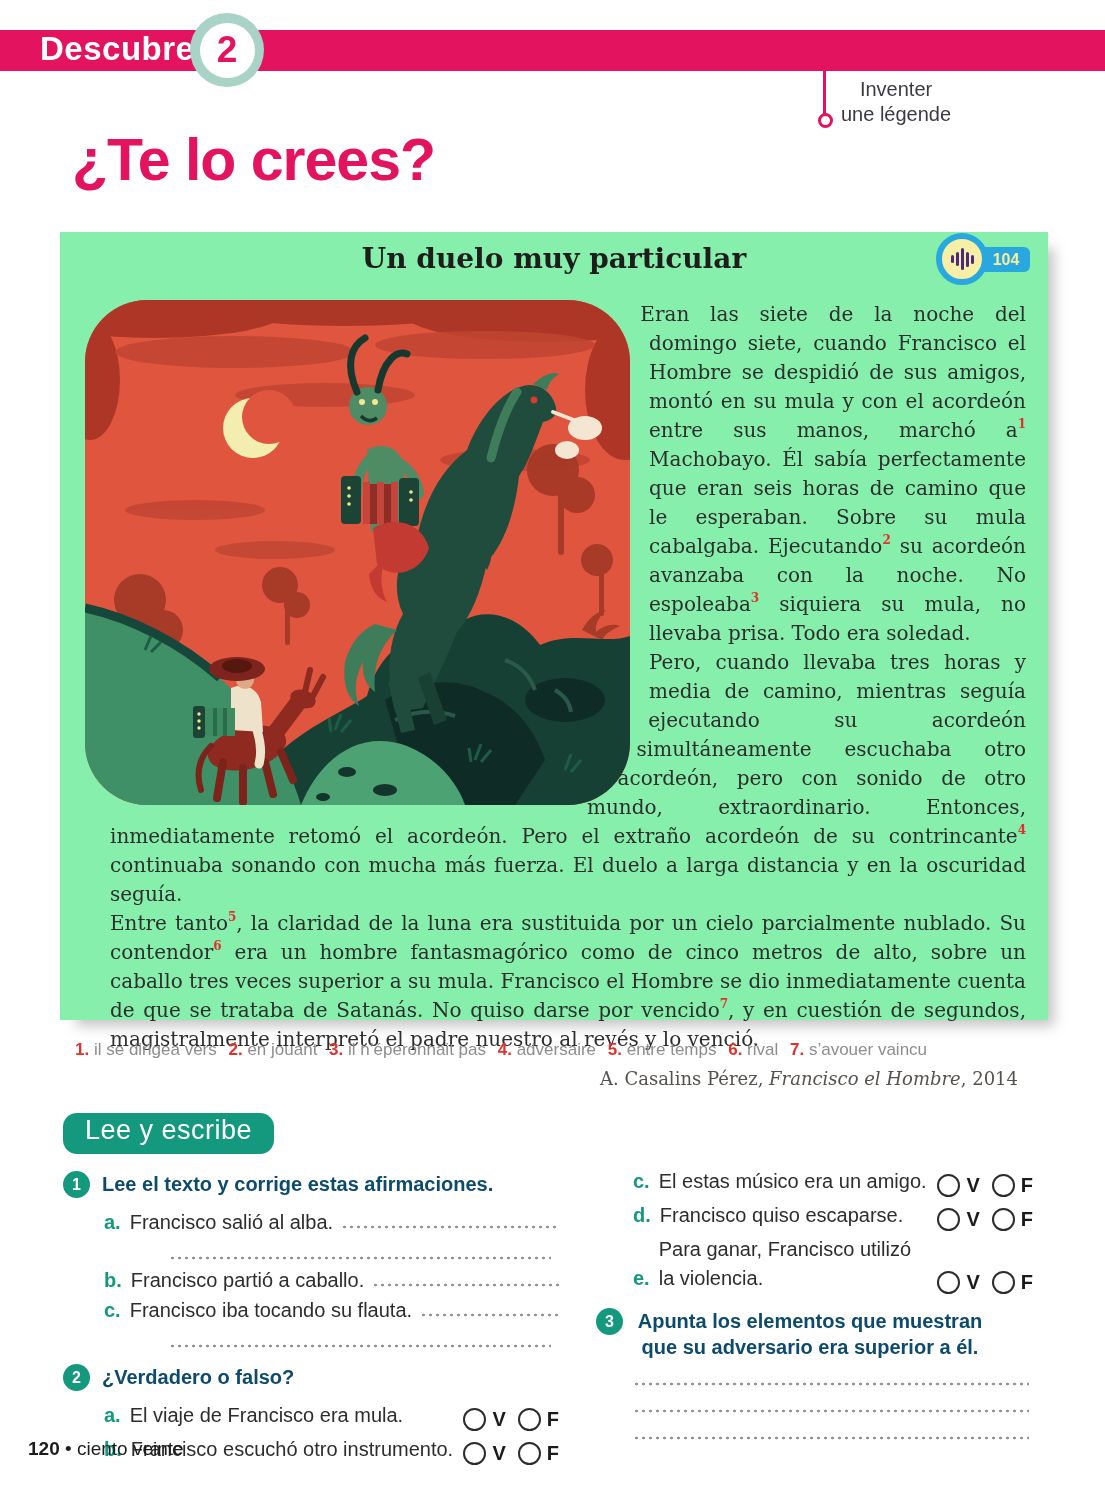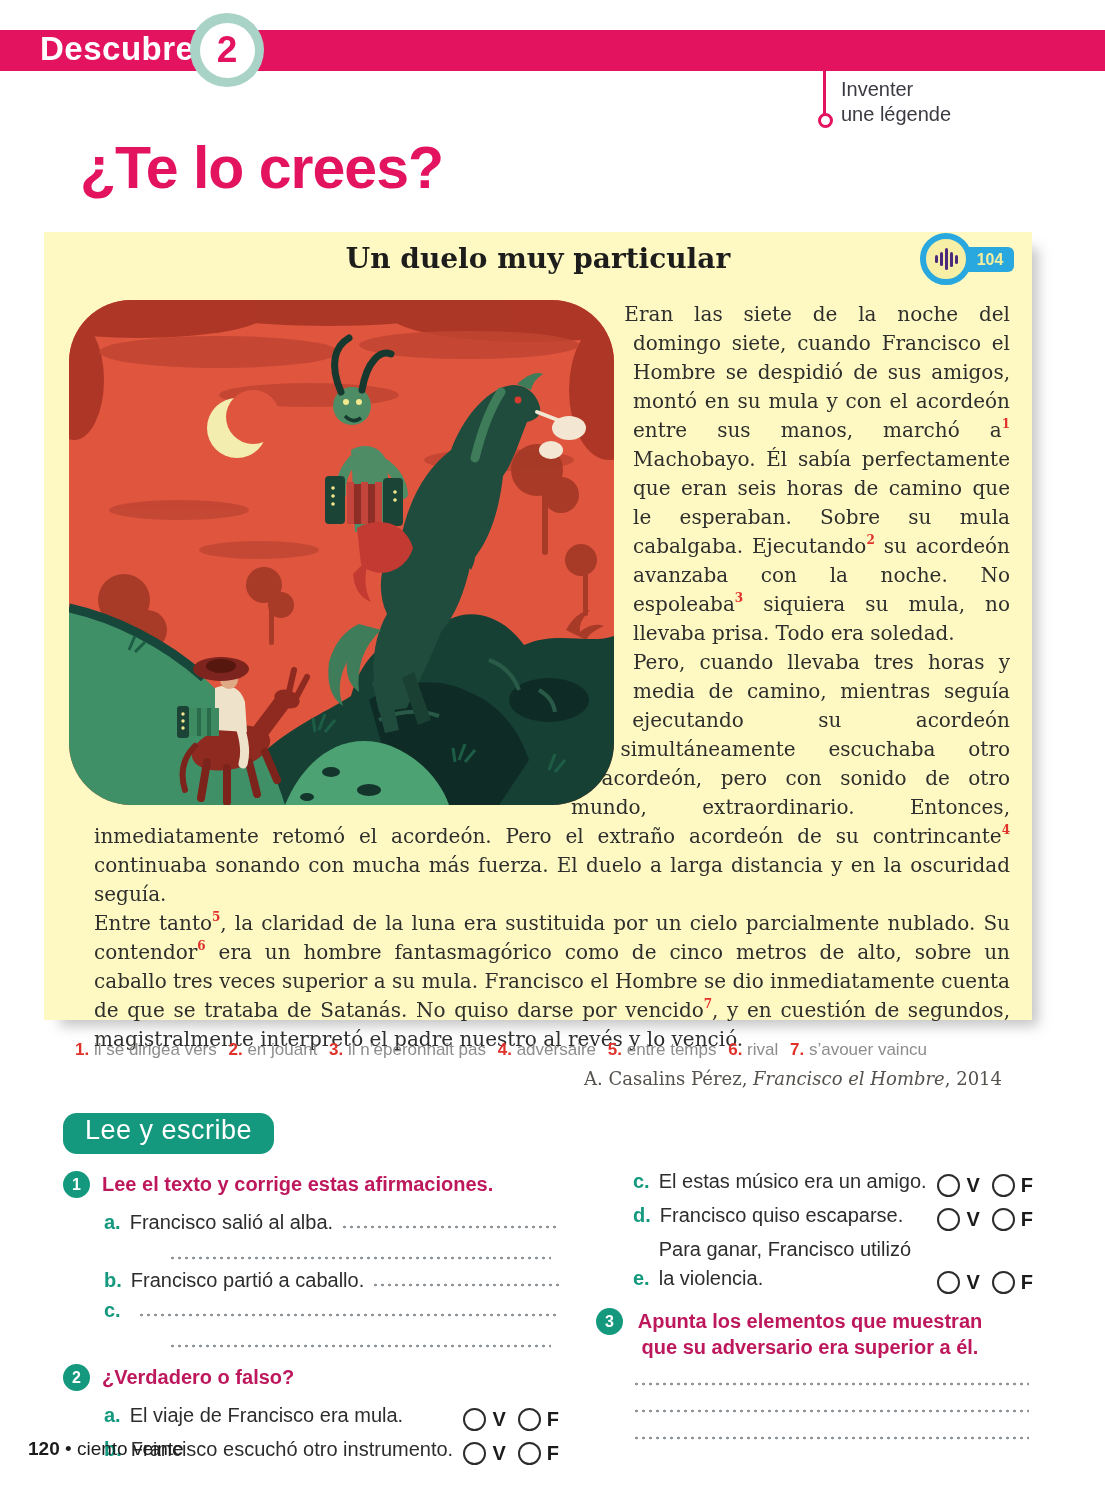--- a/index.html
+++ b/index.html
@@ -23,31 +23,31 @@
   .badge-inner{
     width:55px;height:55px;border-radius:50%;background:#fff;
     display:flex;align-items:center;justify-content:center;
     color:#e4135f;font-size:37px;font-weight:bold;
   }
 
   
   .ann-line{left:823px;top:71px;width:3px;height:43px;background:#e4135f;}
   .ann-ring{left:818px;top:113px;width:9px;height:9px;border:3px solid #e4135f;
     border-radius:50%;background:#fff;}
-  .ann-text{left:841px;top:77px;font-size:20px;line-height:25px;color:#3a3a42;}
+  .ann-text{left:841px;top:77px;font-size:20px;line-height:25px;color:#3a3a42;text-align:center;}
 
   
   .page-title{
     left:72px;top:126px;color:#e4135f;font-size:59px;font-weight:bold;
     letter-spacing:-1px;
   }
 
   
   .panel{
-    left:44px;top:232px;width:988px;height:788px;background:#fef9c3;
+    left:60px;top:232px;width:988px;height:788px;background:#86efac;
     box-shadow:11px 11px 12px -5px rgba(90,90,90,.35);
   }
   .panel-head{position:relative;height:68px;}
   .reading-heading{
     margin:0;padding-top:10px;text-align:center;
     font-family:"DejaVu Serif",serif;font-weight:bold;font-size:28px;color:#1d1d1b;
   }
   .audio{position:absolute;left:876px;top:1px;width:150px;height:52px;cursor:pointer;}
   .audio-tag{
     position:absolute;left:40px;top:14px;width:48px;height:25px;background:#29a8df;
@@ -101,21 +101,21 @@
 
   
   .ex-col-left{left:63px;top:1170px;width:496px;}
   .ex-col-right{left:596px;top:1167px;width:437px;}
   .ex-header{display:flex;gap:12px;align-items:flex-start;margin-bottom:10px;}
   .ex-num{
     flex:0 0 auto;width:27px;height:27px;border-radius:50%;background:#14997e;
     color:#fff;font-weight:bold;font-size:16px;
     display:flex;align-items:center;justify-content:center;margin-top:1px;
   }
-  .ex-prompt{font-weight:bold;font-size:20px;line-height:26px;color:#be185d;padding-top:1px;}
+  .ex-prompt{font-weight:bold;font-size:20px;line-height:26px;color:#0c4a6e;padding-top:1px;}
   .ex-items{margin-left:41px;}
   .item-row{display:flex;align-items:baseline;font-size:20px;line-height:29px;
     color:#2d2d2d;margin-bottom:1px;}
   .item-row.vf-row{align-items:flex-end;margin-bottom:5px;}
   .item-letter{color:#14997e;font-weight:bold;margin-right:9px;flex:0 0 auto;}
   .item-text{}
   .item-text.narrow{max-width:292px;}
   .dotline{
     flex:1 1 auto;height:18px;margin-left:8px;
     background-image:radial-gradient(circle,#8f969b 1.3px,rgba(0,0,0,0) 1.6px);
@@ -151,21 +151,21 @@
   <div class="badge-inner">2</div>
 </div>
 
 <div class="abs ann-line"></div>
 <div class="abs ann-ring"></div>
 <div class="abs ann-text">
   <div>Inventer</div>
   <div>une légende</div>
 </div>
 
-<h1 class="abs page-title" style="margin:8px">¿Te lo crees?</h1>
+<h1 class="abs page-title" style="margin:0">¿Te lo crees?</h1>
 
 <section class="abs panel">
   <div class="panel-head">
     <h2 class="reading-heading">Un duelo muy particular</h2>
     <div class="audio">
       <div class="audio-tag">104</div>
       <div class="audio-circle">
         <span class="audio-bars">
             <i></i>
             <i></i>
@@ -362,20 +362,21 @@
         <span class="dotline"></span>
       </div>
       <div class="full-dotline"></div>
       <div class="item-row">
         <span class="item-letter">b.</span>
         <span class="item-text">Francisco partió a caballo.</span>
         <span class="dotline"></span>
       </div>
       <div class="item-row">
         <span class="item-letter">c.</span>
+        <span class="item-text">Francisco iba tocando su flauta.</span>
         <span class="dotline"></span>
       </div>
       <div class="full-dotline"></div>
     </div>
   </div>
 
   <div class="ex-block-2">
     <div class="ex-header">
       <div class="ex-num">2</div>
       <div class="ex-prompt">¿Verdadero o falso?</div>

